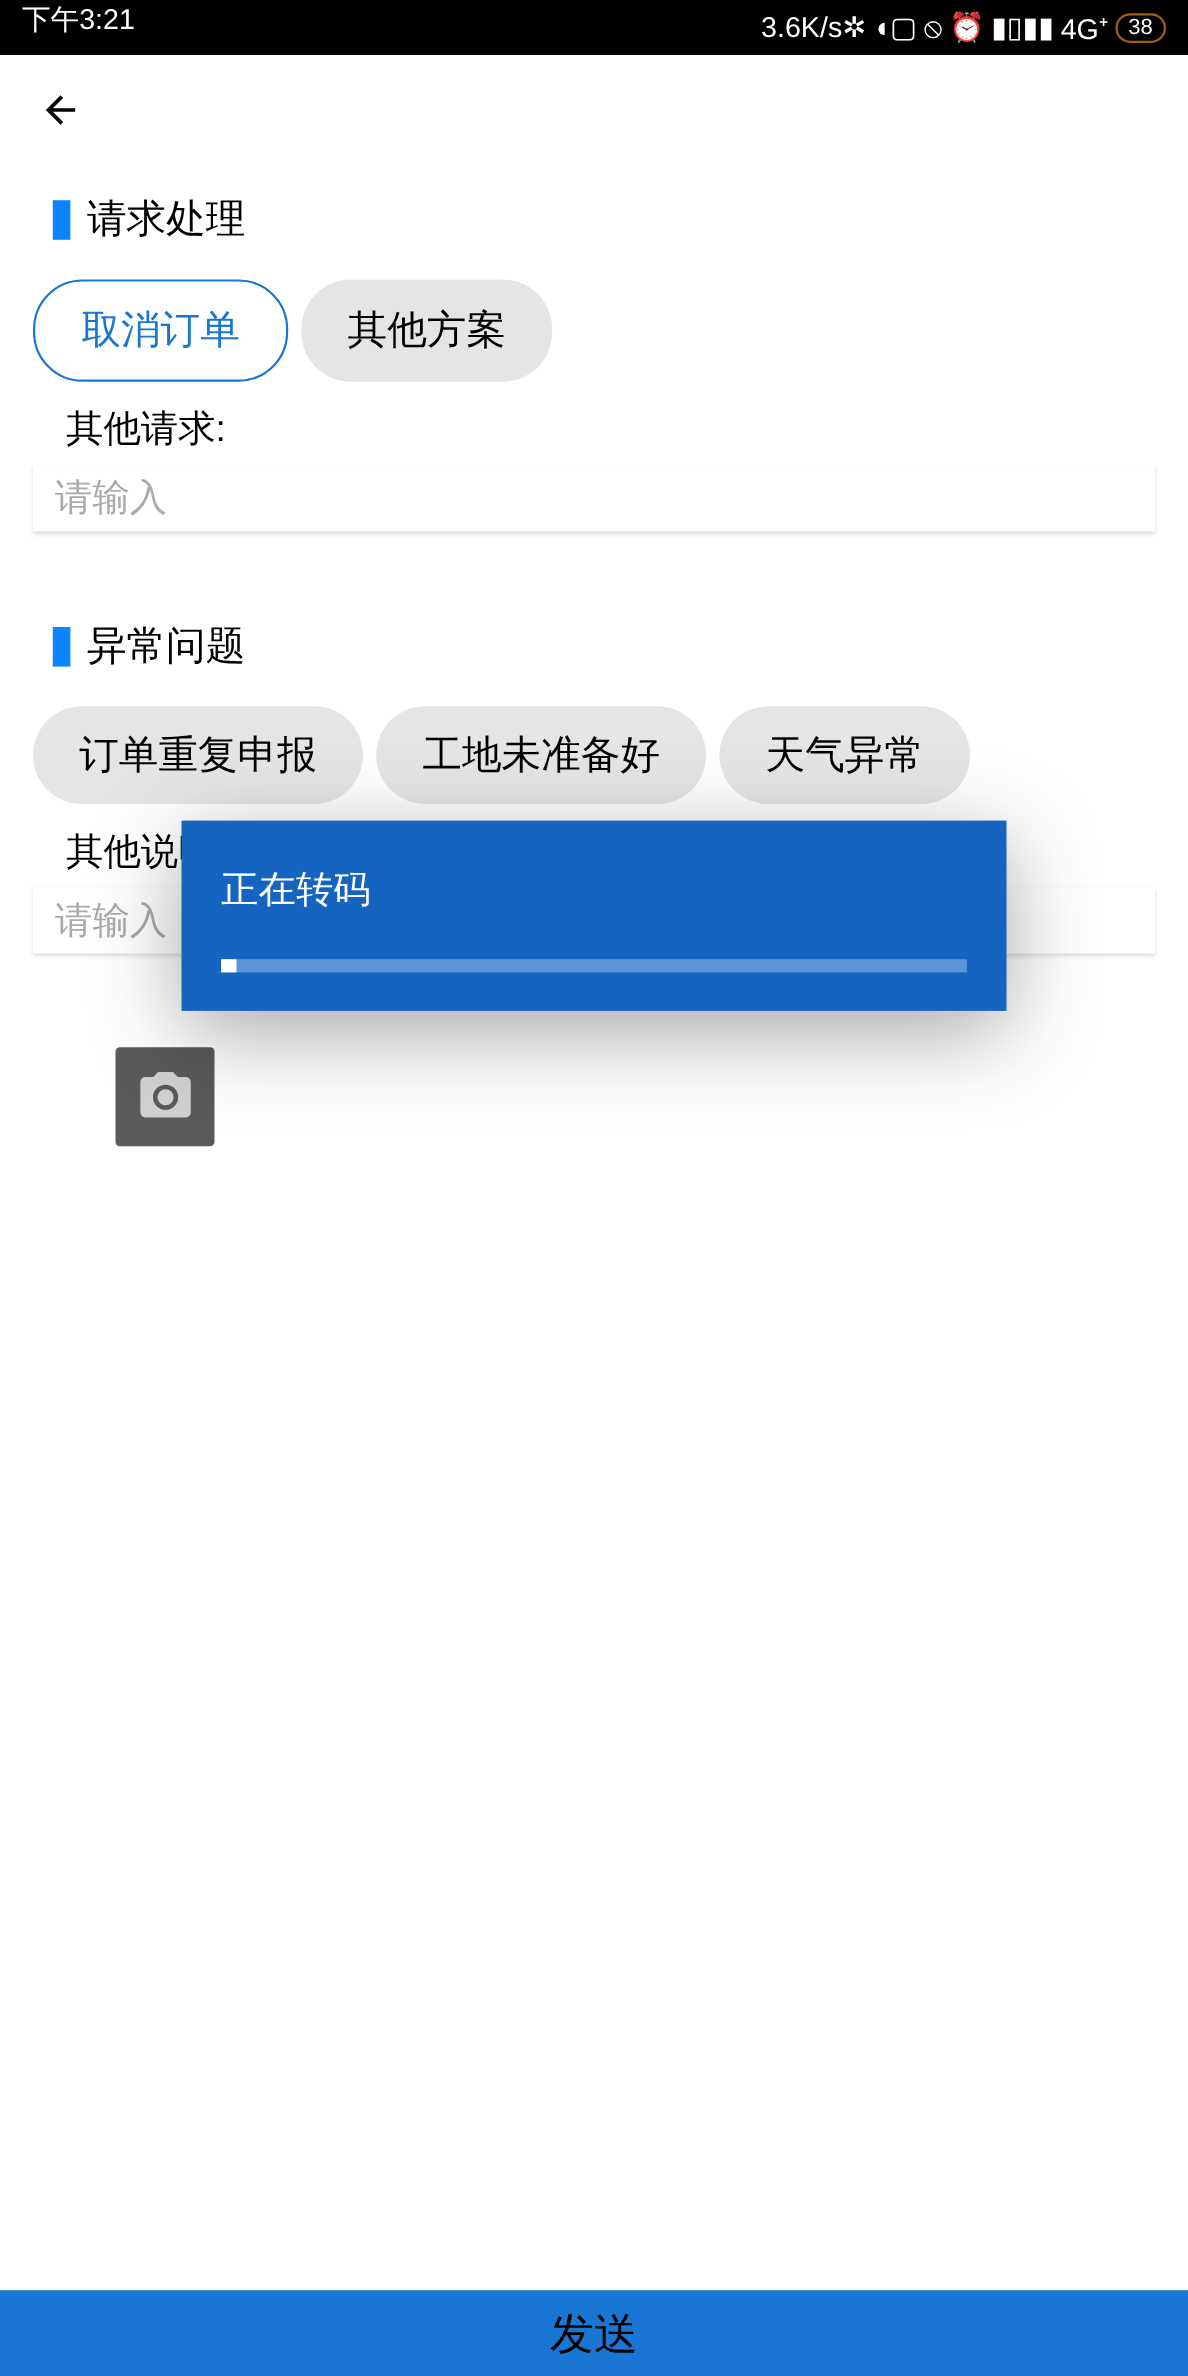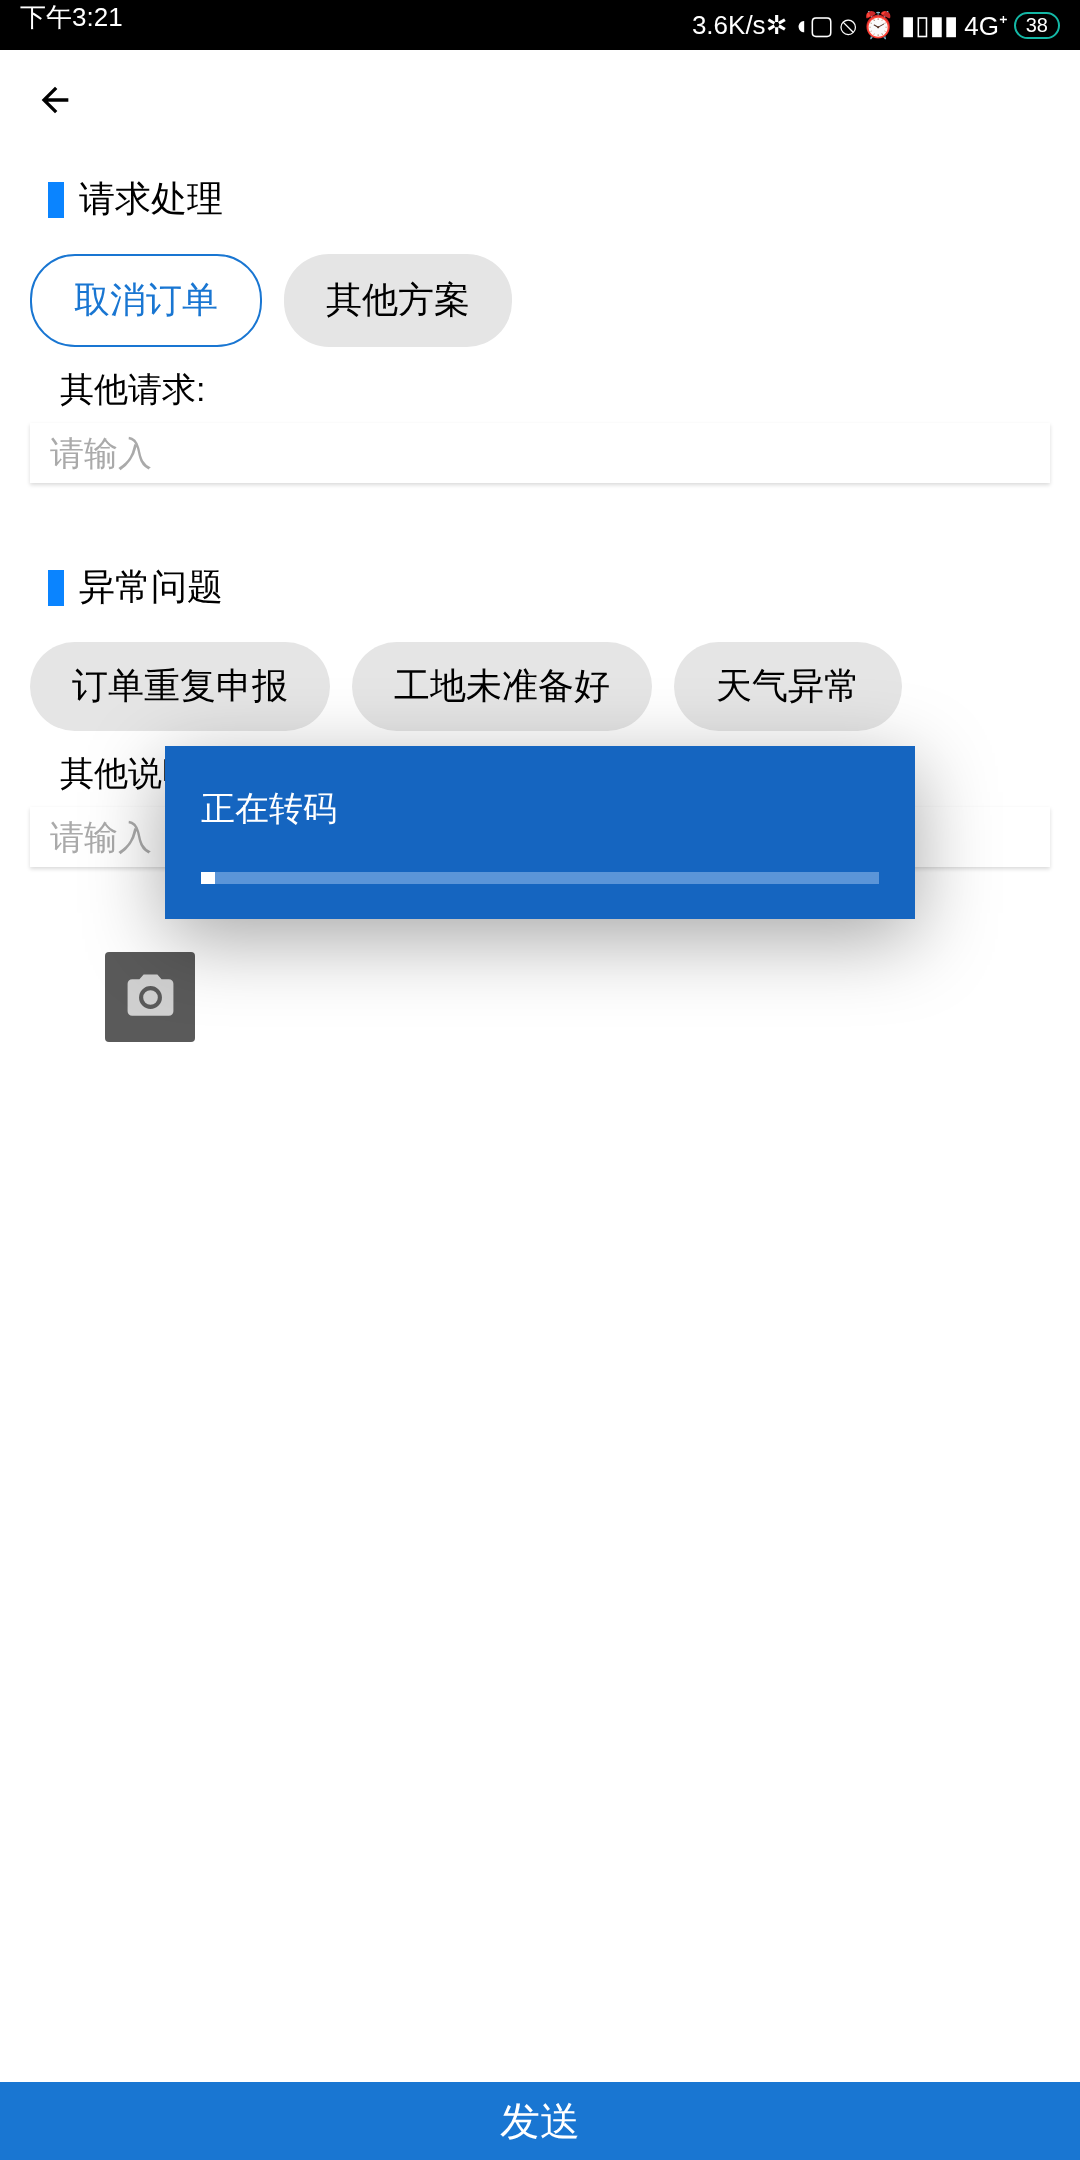--- a/index.html
+++ b/index.html
@@ -27,21 +27,21 @@
     .status-right {
       display: flex;
       align-items: center;
     }
     .status-icons {
       display: flex;
       align-items: center;
       gap: 6px;
     }
     .battery-pill {
-      border: 2px solid #14b8a6;
+      border: 2px solid #a16207;
       border-radius: 20px;
       padding: 0 10px;
       font-size: 20px;
     }
     .header {
       height: 100px;
       display: flex;
       align-items: center;
       padding: 0 30px;
       position: relative;
@@ -80,21 +80,21 @@
       height: 36px;
       background: #0a84ff;
       margin-right: 15px;
     }
     .section-title {
       font-size: 36px;
       color: #000;
     }
     .chip-row {
       display: flex;
-      gap: 22px;
+      gap: 12px;
       margin-bottom: 20px;
       flex-wrap: wrap;
     }
     .chip {
       padding: 20px 42px;
       border-radius: 45px;
       font-size: 36px;
       background: #e5e5e5;
       color: #000;
       border: none;
@@ -142,21 +142,21 @@
       width: 55px;
       height: 55px;
     }
     .send-btn {
       position: absolute;
       bottom: 0;
       left: 0;
       width: 100%;
       height: 78px;
       background: #1976d2;
-      color: #ffffff;
+      color: #000000;
       font-size: 40px;
       display: flex;
       align-items: center;
       justify-content: center;
       border: none;
     }
     .dialog-overlay {
       position: absolute;
       top: 16px;
       left: 0;

